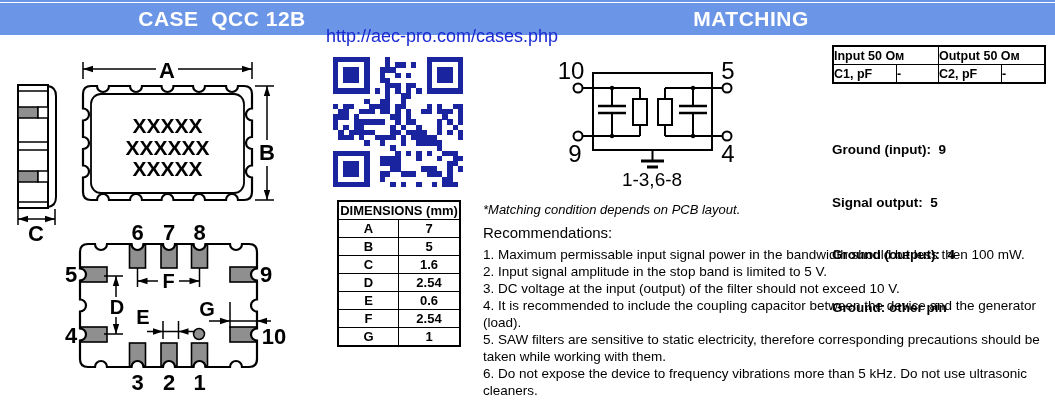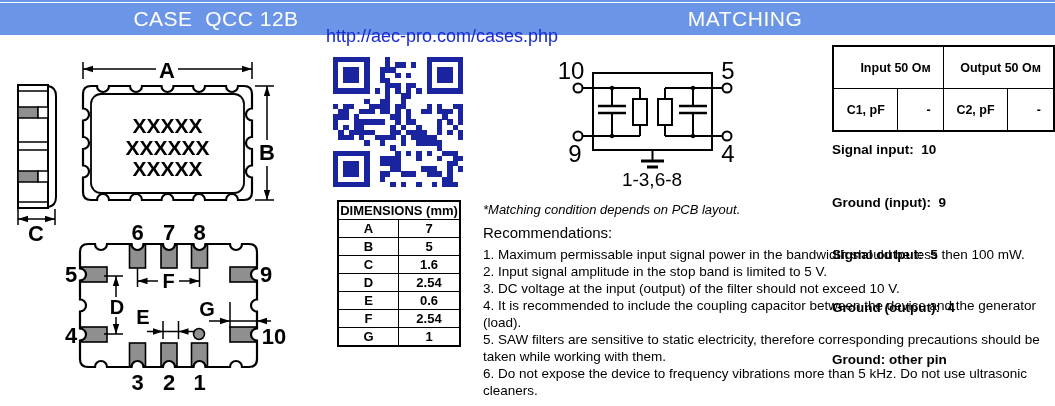--- a/index.html
+++ b/index.html
@@ -5,37 +5,37 @@
   :root{
     --bar:#6b95e6; --qr:#19249e; --link:#1a2ad0; --pad:#8f8f8f;
   }
   html,body{margin:0;padding:0;background:#fff;}
   #page{position:relative;width:1055px;height:406px;background:#fff;overflow:hidden;
         font-family:"Liberation Sans","DejaVu Sans",sans-serif;color:#000;}
   .abs{position:absolute;}
   .topline{left:0;top:0;width:1055px;height:2px;background:var(--bar);}
   .bar{left:0;top:3px;width:1055px;height:32px;background:var(--bar);}
   .bar-title{position:absolute;top:0;height:32px;line-height:32px;color:#fff;
-             font-weight:normal;font-size:21px;letter-spacing:.5px;text-align:center;white-space:pre;}
+             font-weight:bold;font-size:21px;letter-spacing:.5px;text-align:center;white-space:pre;padding-left:6px;}
   .bar-title.left{left:0;width:432px;}
   .bar-title.right{left:540px;width:410px;}
   .url{left:326px;top:26px;font-size:18px;color:var(--link);text-decoration:none;}
   #qr{left:333px;top:57px;}
   #qr rect{fill:var(--qr);}
   
   .dimtable{left:337px;top:200px;border-collapse:collapse;table-layout:fixed;}
   .dimtable th,.dimtable td{border:1.5px solid #000;font-weight:bold;font-size:13px;
       text-align:center;padding:0;height:17px;}
   .dimtable th{height:17px;font-size:13px;}
   .dimtable{border:2px solid #000;}
   .dimtable .c1{width:59px;} .dimtable .c2{width:60px;}
   
   .mtable{left:832px;top:45px;border-collapse:collapse;table-layout:fixed;border:2px solid #000;}
   .mtable th,.mtable td{border:1.5px solid #000;font-weight:bold;font-size:12.5px;
-      text-align:right;padding:12px;height:17px;}
+      text-align:left;padding:0;height:17px;}
   .mtable .mc1{width:62px;} .mtable .mc2{width:41px;} .mtable .mc3{width:62px;} .mtable .mc4{width:42px;}
   .signals{left:832px;top:106px;font-weight:bold;font-size:13.5px;line-height:17.5px;white-space:pre;}
   .note{left:483px;top:202px;font-size:13px;font-style:italic;}
   .rectitle{left:483px;top:224px;font-size:15px;font-weight:normal;}
   .recs{left:483px;top:246px;width:575px;font-size:13.5px;line-height:17px;}
   svg text{font-family:"Liberation Sans","DejaVu Sans",sans-serif;}
 </style>
 </head>
 <body>
 
@@ -555,21 +555,20 @@
     <tr>
       <td class="mc1">C1, pF</td>
       <td class="mc2">-</td>
       <td class="mc3">C2, pF</td>
       <td class="mc4">-</td>
     </tr>
   </tbody>
     </table>
 
   <div class="abs signals">
-    <div>Signal input:  10</div>
     <div>Ground (input):  9</div>
     <div>Signal output:  5</div>
     <div>Ground (output):  4</div>
     <div>Ground: other pin</div>
   </div>
 
   <div class="abs note">*Matching condition depends on PCB layout.</div>
   <div class="abs rectitle">Recommendations:</div>
   <div class="abs recs">
     <div>1. Maximum permissable input signal power in the bandwidth should be less then 100 mW.</div>

